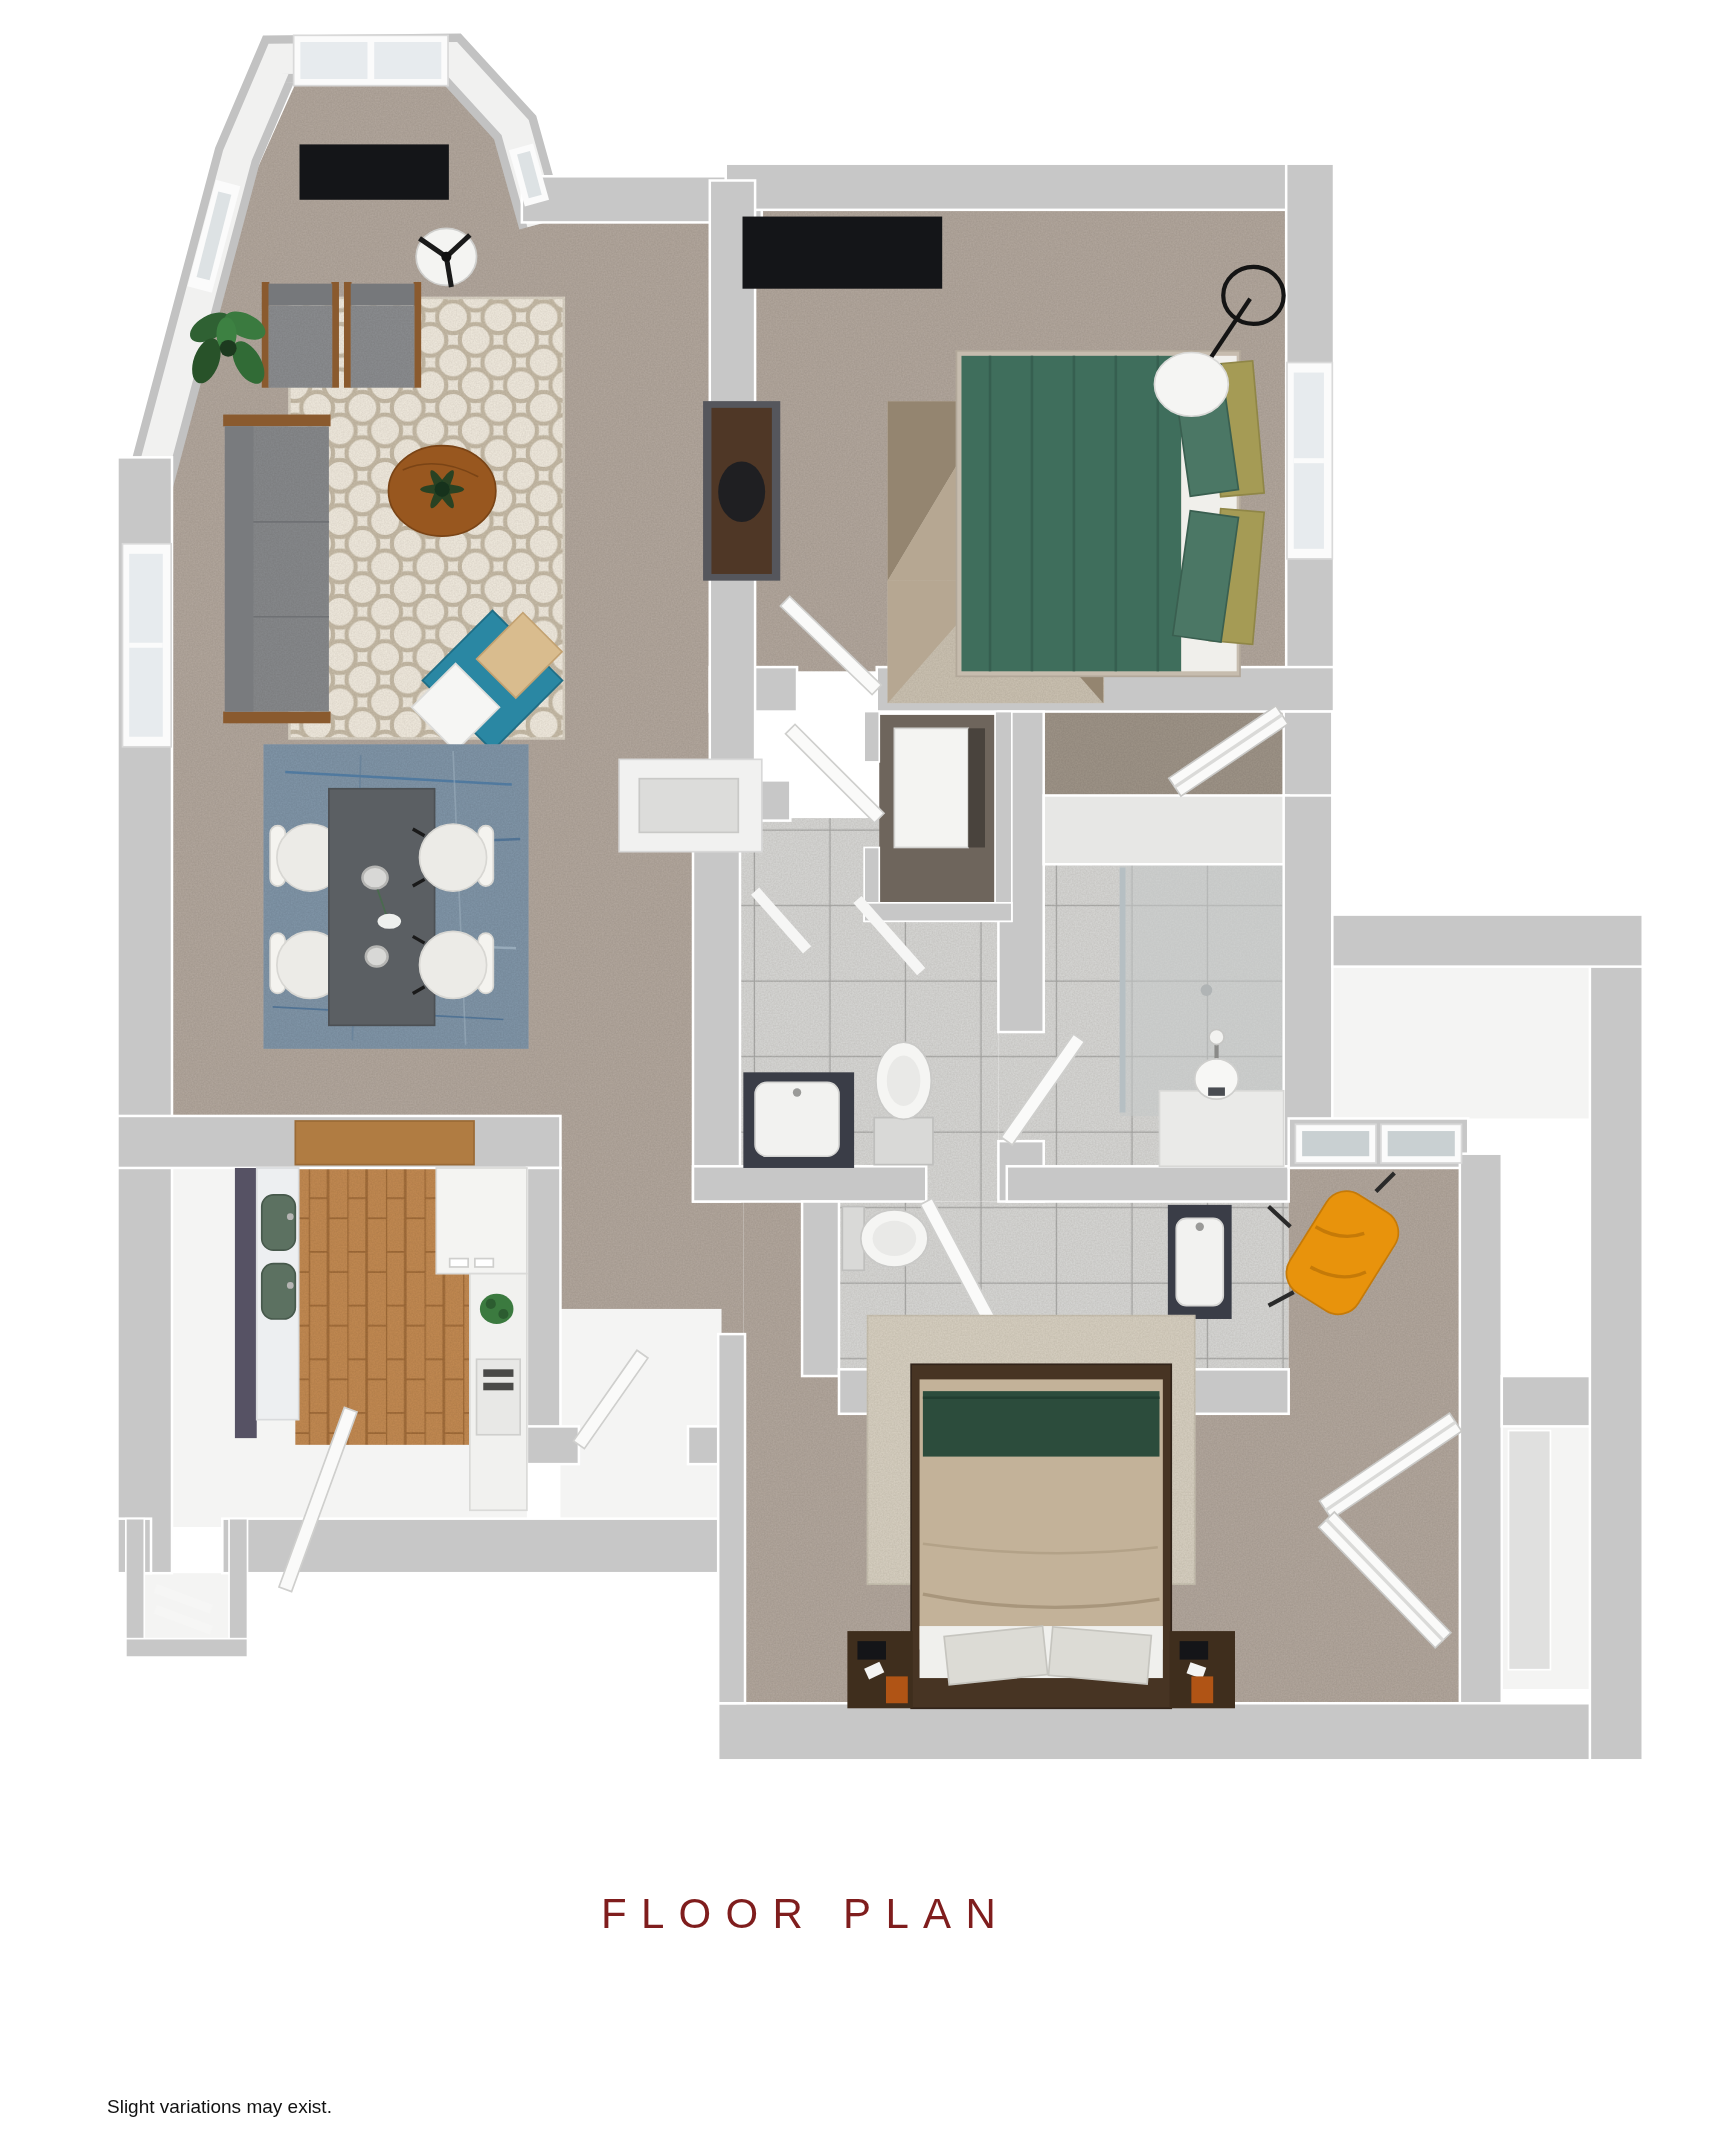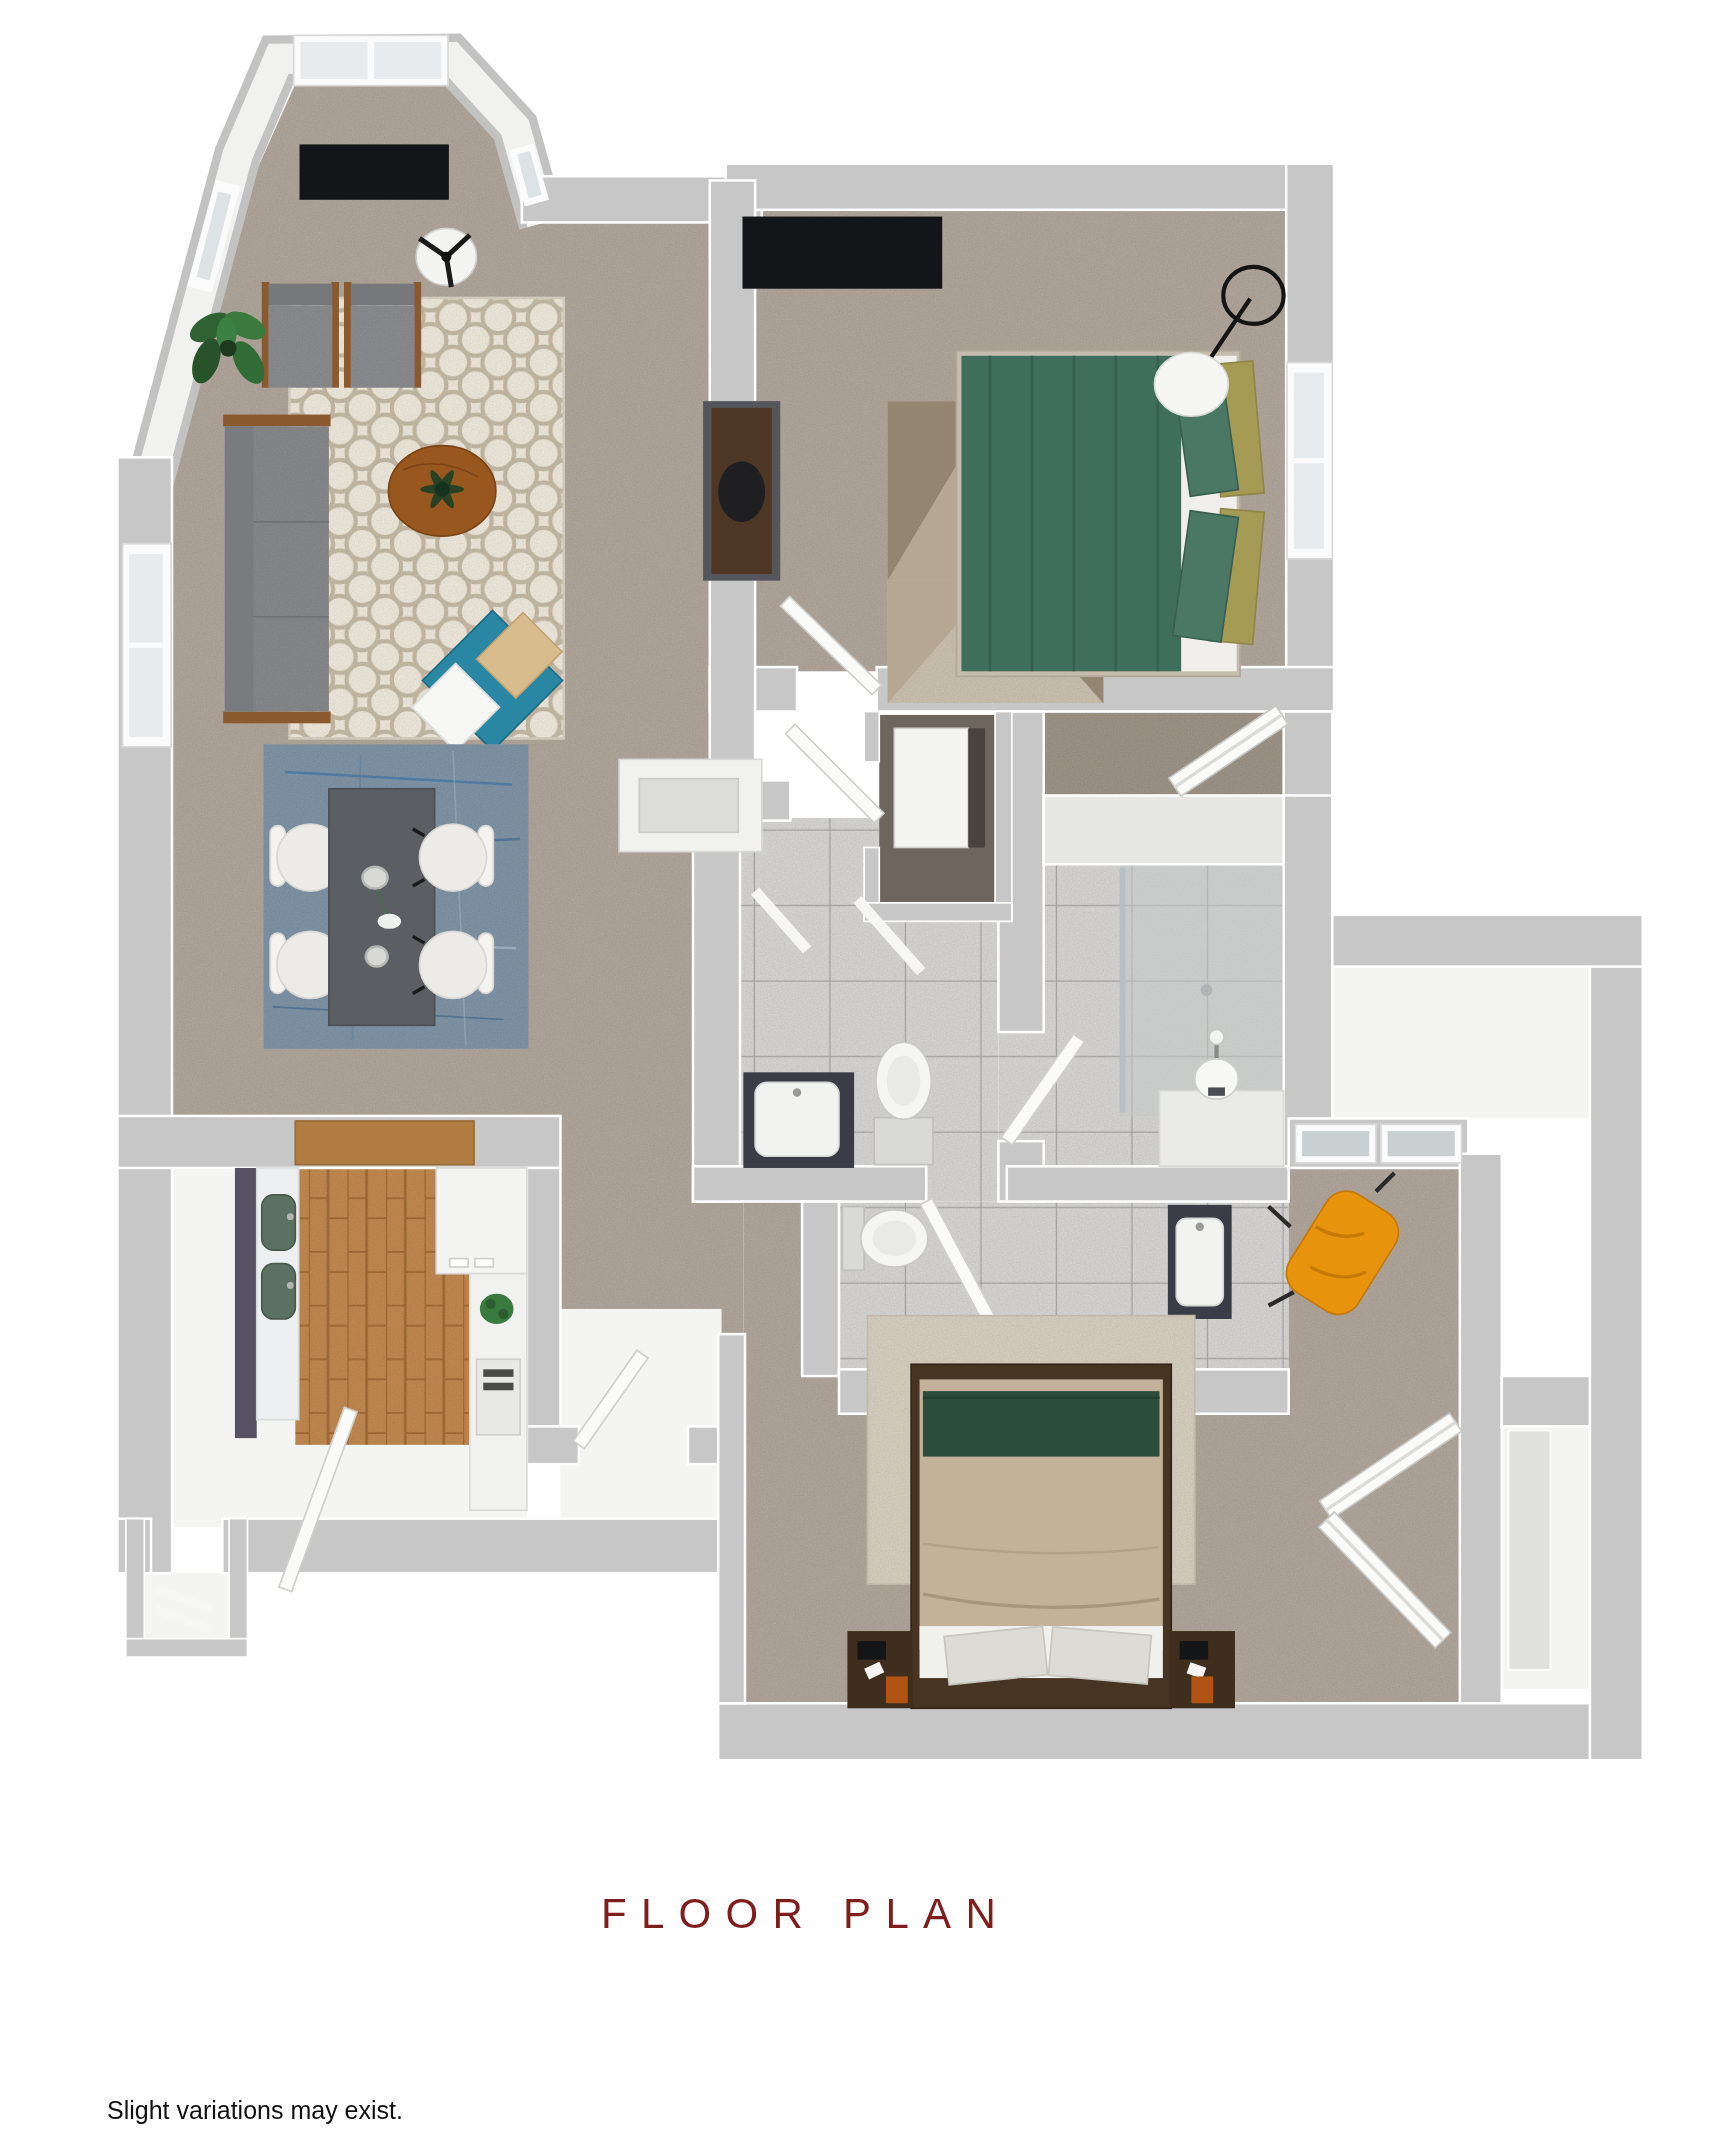--- a/index.html
+++ b/index.html
@@ -1,20 +1,20 @@
 <!DOCTYPE html>
 <html style="font-size:13.4px"><head>
 <meta charset="utf-8">
 <style>
   html,body{margin:0;padding:0;background:#ffffff;}
   body{width:1730px;height:2148px;position:relative;font-family:"Liberation Sans",sans-serif;}
   #plan-svg{position:absolute;left:0;top:0;}
   .plan-title{position:absolute;left:0;top:1890px;width:1541px;text-align:center;
     font-size:42px;letter-spacing:14.3px;color:#7f1d1d;font-weight:400;margin-left:35px;}
-  .plan-disclaimer{position:absolute;left:107px;top:2096px;font-size:25px;color:#111;}
+  .plan-disclaimer{position:absolute;left:107px;top:2096px;font-size:19px;color:#111;}
 </style>
 </head>
 <body>
 
 <svg id="plan-svg" width="1730" height="2148" viewBox="0 0 2062 2560" xmlns="http://www.w3.org/2000/svg">
   <defs>
     <filter id="grain" x="-5%" y="-5%" width="110%" height="110%">
       <feTurbulence type="fractalNoise" baseFrequency="0.55" numOctaves="2" seed="7" result="n"></feTurbulence>
       <feColorMatrix in="n" type="matrix" values="0 0 0 0 0.45, 0 0 0 0 0.42, 0 0 0 0 0.39, 0 0 0 0.35 0" result="t"></feColorMatrix>
       <feComposite in="t" in2="SourceGraphic" operator="in" result="tc"></feComposite>

